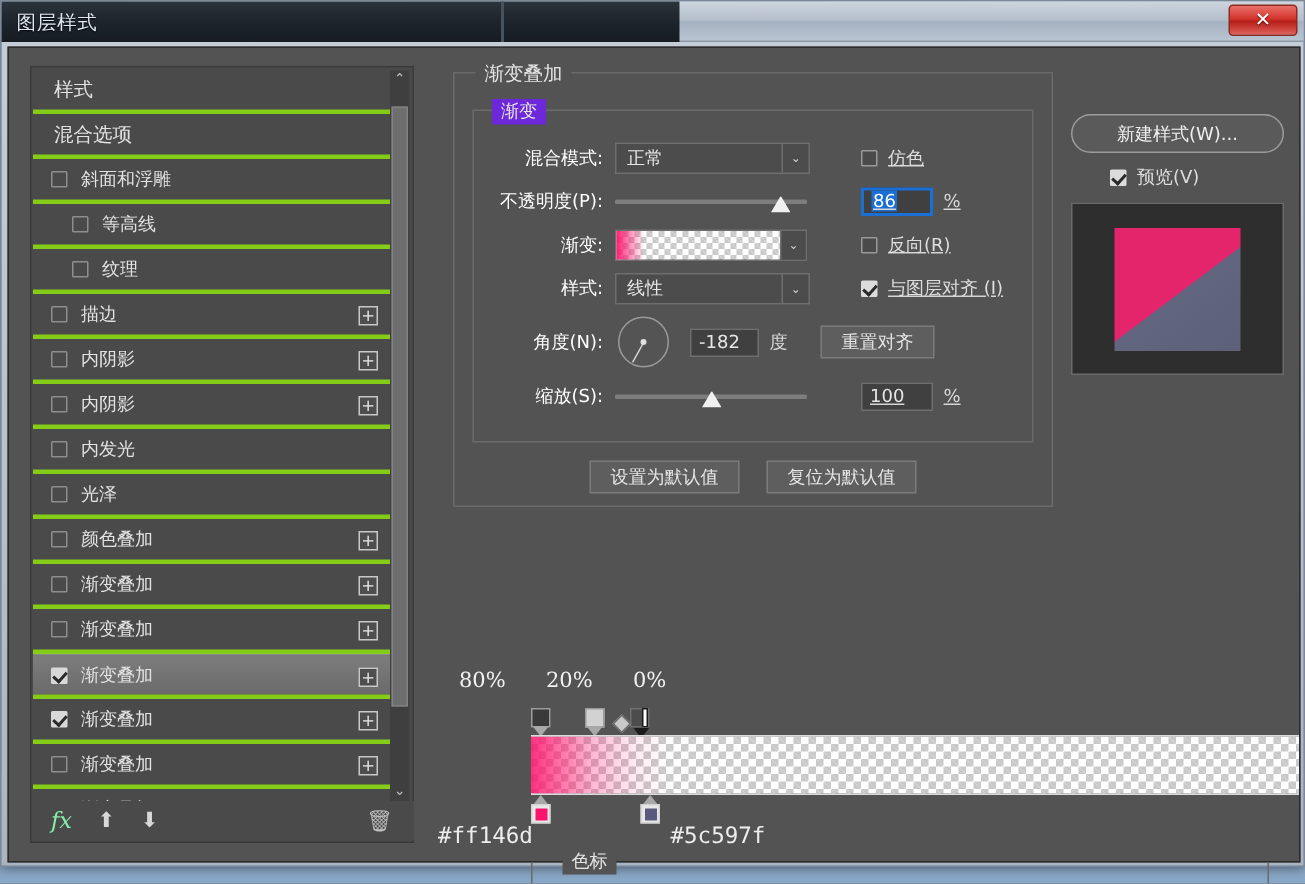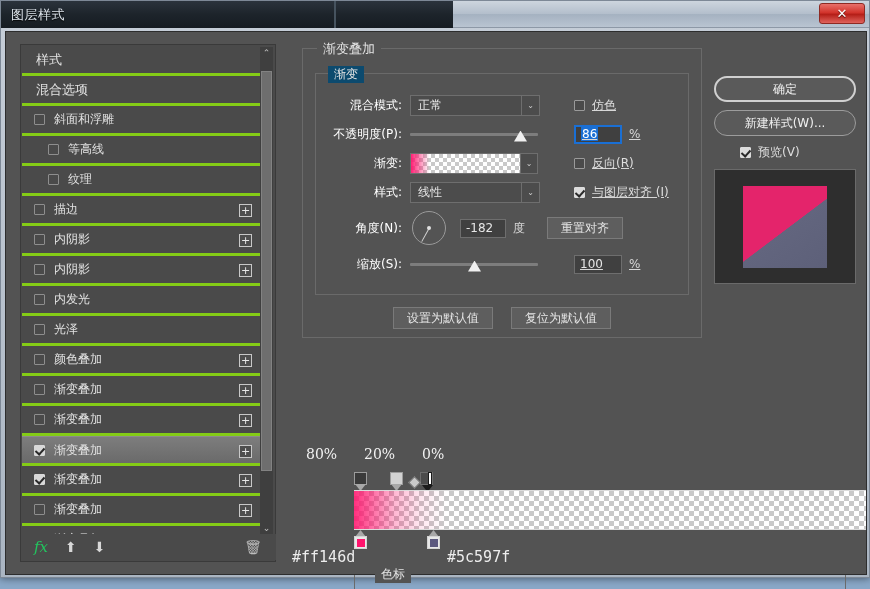--- a/index.html
+++ b/index.html
@@ -117,40 +117,40 @@
     color:#c2c2c2; font-size:9px; text-align:center; line-height:13px; cursor:pointer;
   }
   .sb-arrow.up { top:0; }
   .sb-arrow.down { bottom:0; }
 
   .list-footer {
     position:absolute; left:1px; bottom:1px; width:254px; height:26px;
     display:flex; align-items:center; background:#4a4a4a;
   }
   .fx-ic { margin-left:12px; font-style:italic; font-family:"DejaVu Serif",serif;
-           font-size:15px; color:#22c55e; cursor:pointer; }
+           font-size:15px; color:#86efac; cursor:pointer; }
   .arrow-ic { margin-left:17px; font-size:14px; color:#d8d8d8; cursor:pointer; }
   .trash-ic { position:absolute; right:14px; font-size:14px; color:#bdbdbd; cursor:pointer; }
 
   
   .panel { position:absolute; left:296px; top:16px; width:400px; }
   .group-outer {
     position:relative; border:1px solid #6a6a6a; padding:20px 0 0 0;
     height:290px;
   }
   .group-outer > .grp-title {
     position:absolute; left:14px; top:-9px; background:#535353;
     padding:0 6px; font-size:13px; color:#e4e4e4;
   }
   .group-inner {
     position:relative; margin:4px 12px 0 12px;
     border:1px solid #6a6a6a; height:222px; padding-top:18px;
   }
   .group-inner > .grp-title {
-    position:absolute; left:12px; top:-8px; background:#0c4a6e;
+    position:absolute; left:12px; top:-8px; background:#6d28d9;
     padding:0 6px; font-size:12px; color:#e4e4e4;
   }
 
   .frow { position:relative; display:flex; align-items:center; height:26px; margin-bottom:3px; }
   .flabel { width:94px; text-align:right; padding-right:8px; color:#ffffff; font-size:12px; flex:none; }
   .sel {
     width:130px; height:21px; background:#4c4c4c; border:1px solid #6e6e6e;
     color:#e6e6e6; font-size:12px; display:flex; align-items:center;
     padding-left:7px; position:relative; cursor:pointer;
   }
@@ -500,21 +500,20 @@
           </div>
 
           <div class="default-btns">
             <div class="btn">设置为默认值</div>
             <div class="btn">复位为默认值</div>
           </div>
         </div>
       </div>
 
       <div class="right-col">
-        <div class="pbtn primary">确定</div>
         <div class="pbtn">新建样式(W)...</div>
         <div class="preview-row">
           <span class="ckbox checked"></span>
           <span class="ck-lbl">预览(V)</span>
         </div>
         <div class="thumb-box">
           <div class="thumb-art"></div>
         </div>
       </div>
 

